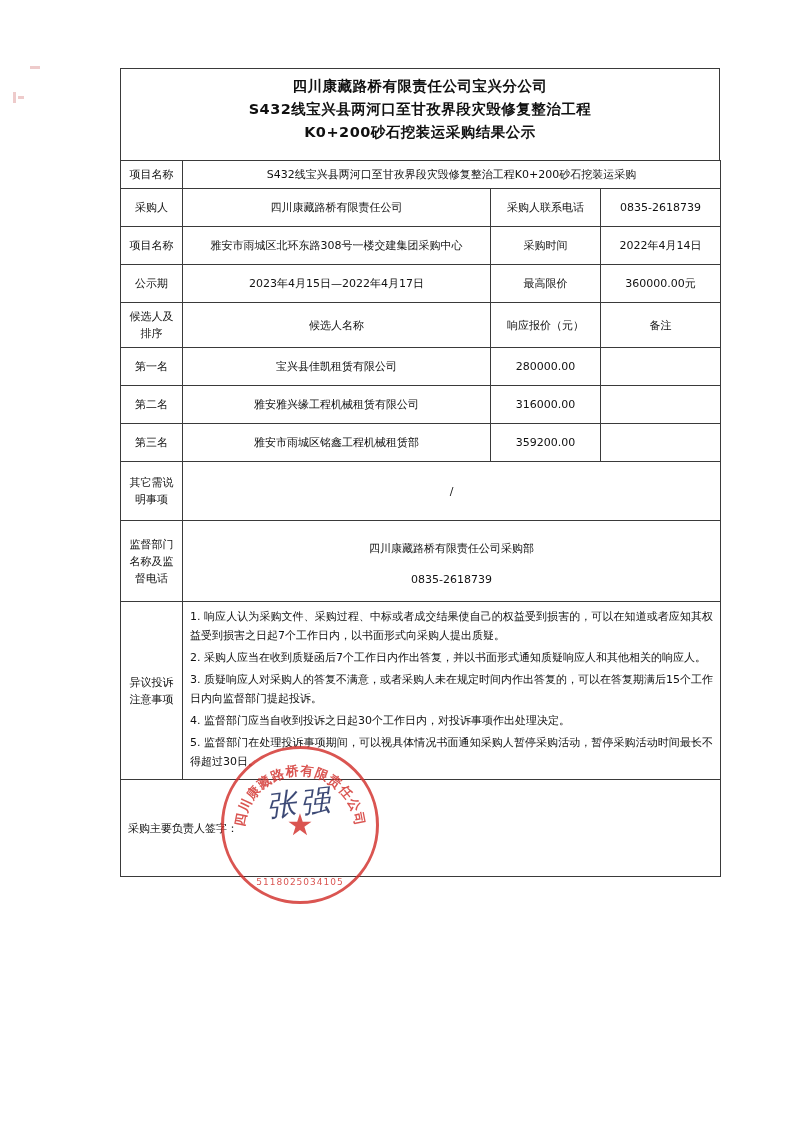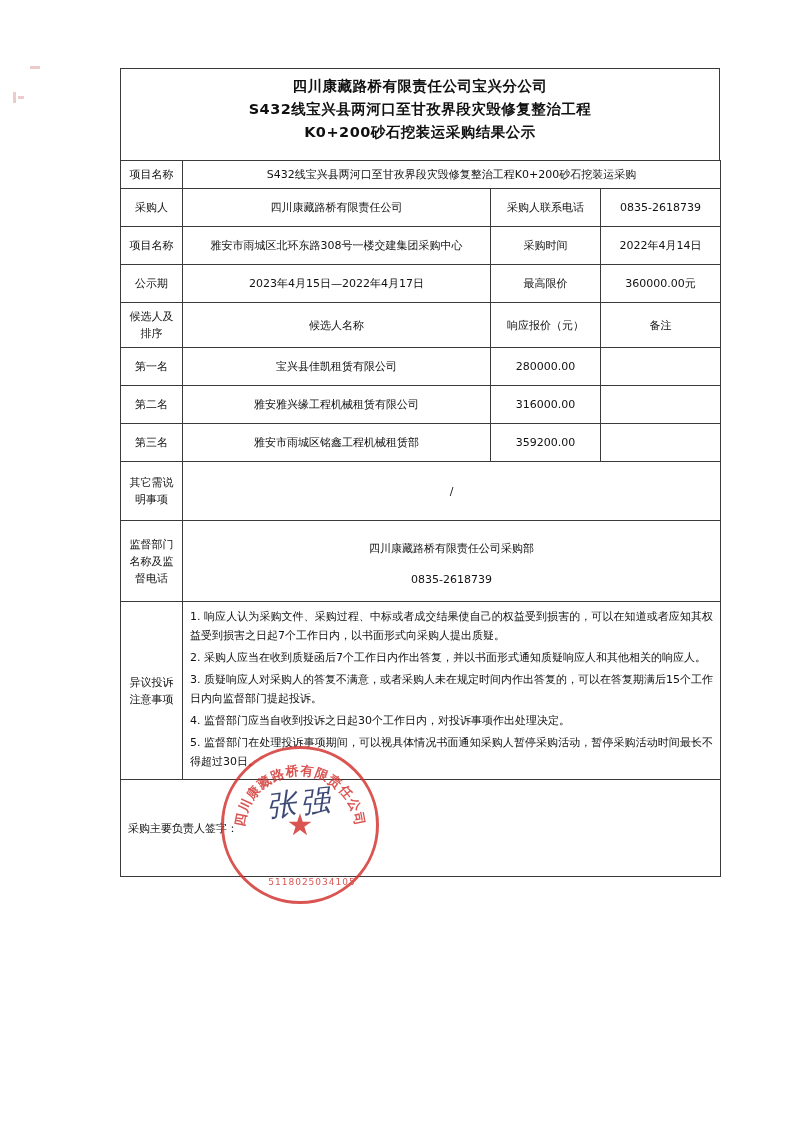--- a/index.html
+++ b/index.html
@@ -125,21 +125,21 @@
   .seal .seal-arc text {
     fill: #d2302c;
     font-size: 13px;
     font-family: "DejaVu Sans", "Liberation Sans", sans-serif;
     font-weight: bold;
     letter-spacing: 1px;
   }
   .seal .seal-num {
     position: absolute;
     bottom: 10px;
-    left: 12px;
+    left: 0;
     width: 100%;
     text-align: center;
     color: #d2302c;
     font-size: 9px;
     letter-spacing: 1px;
   }
   .signature {
     position: absolute;
     left: 145px;
     top: 14px;

